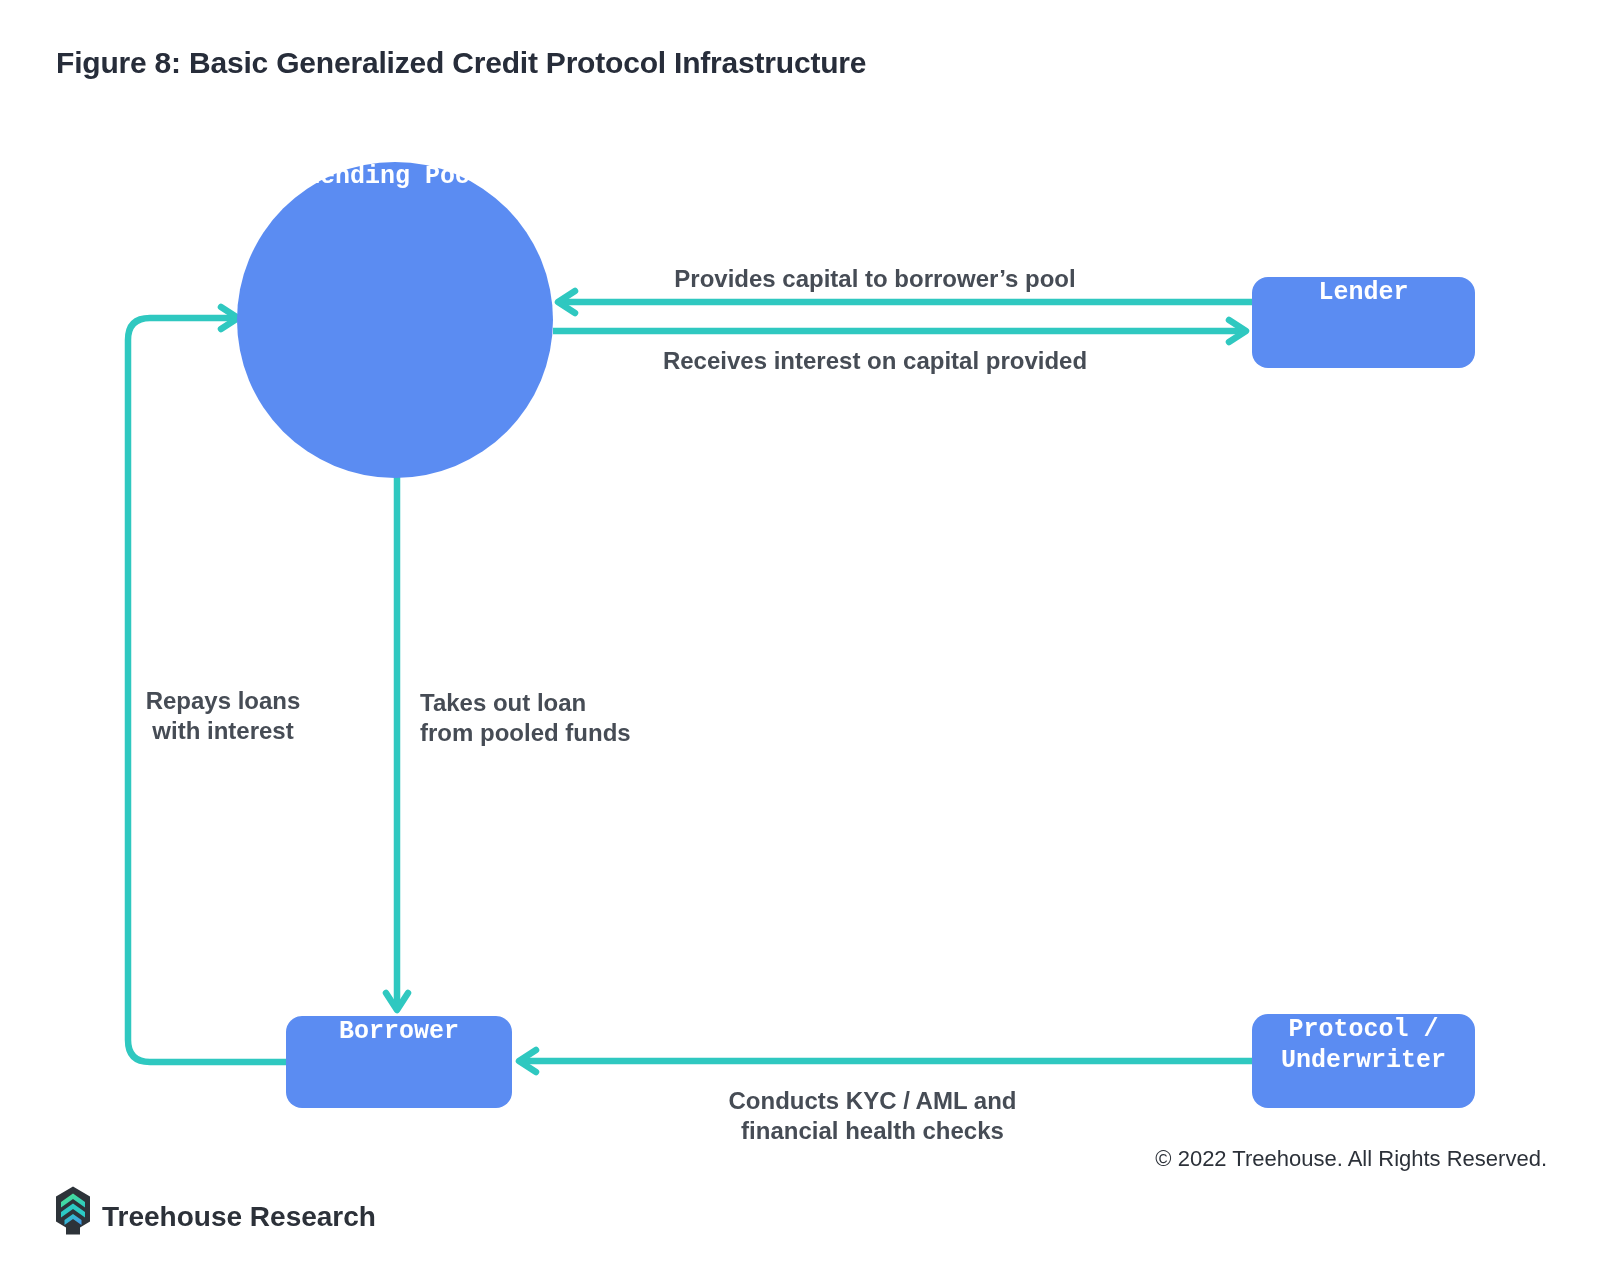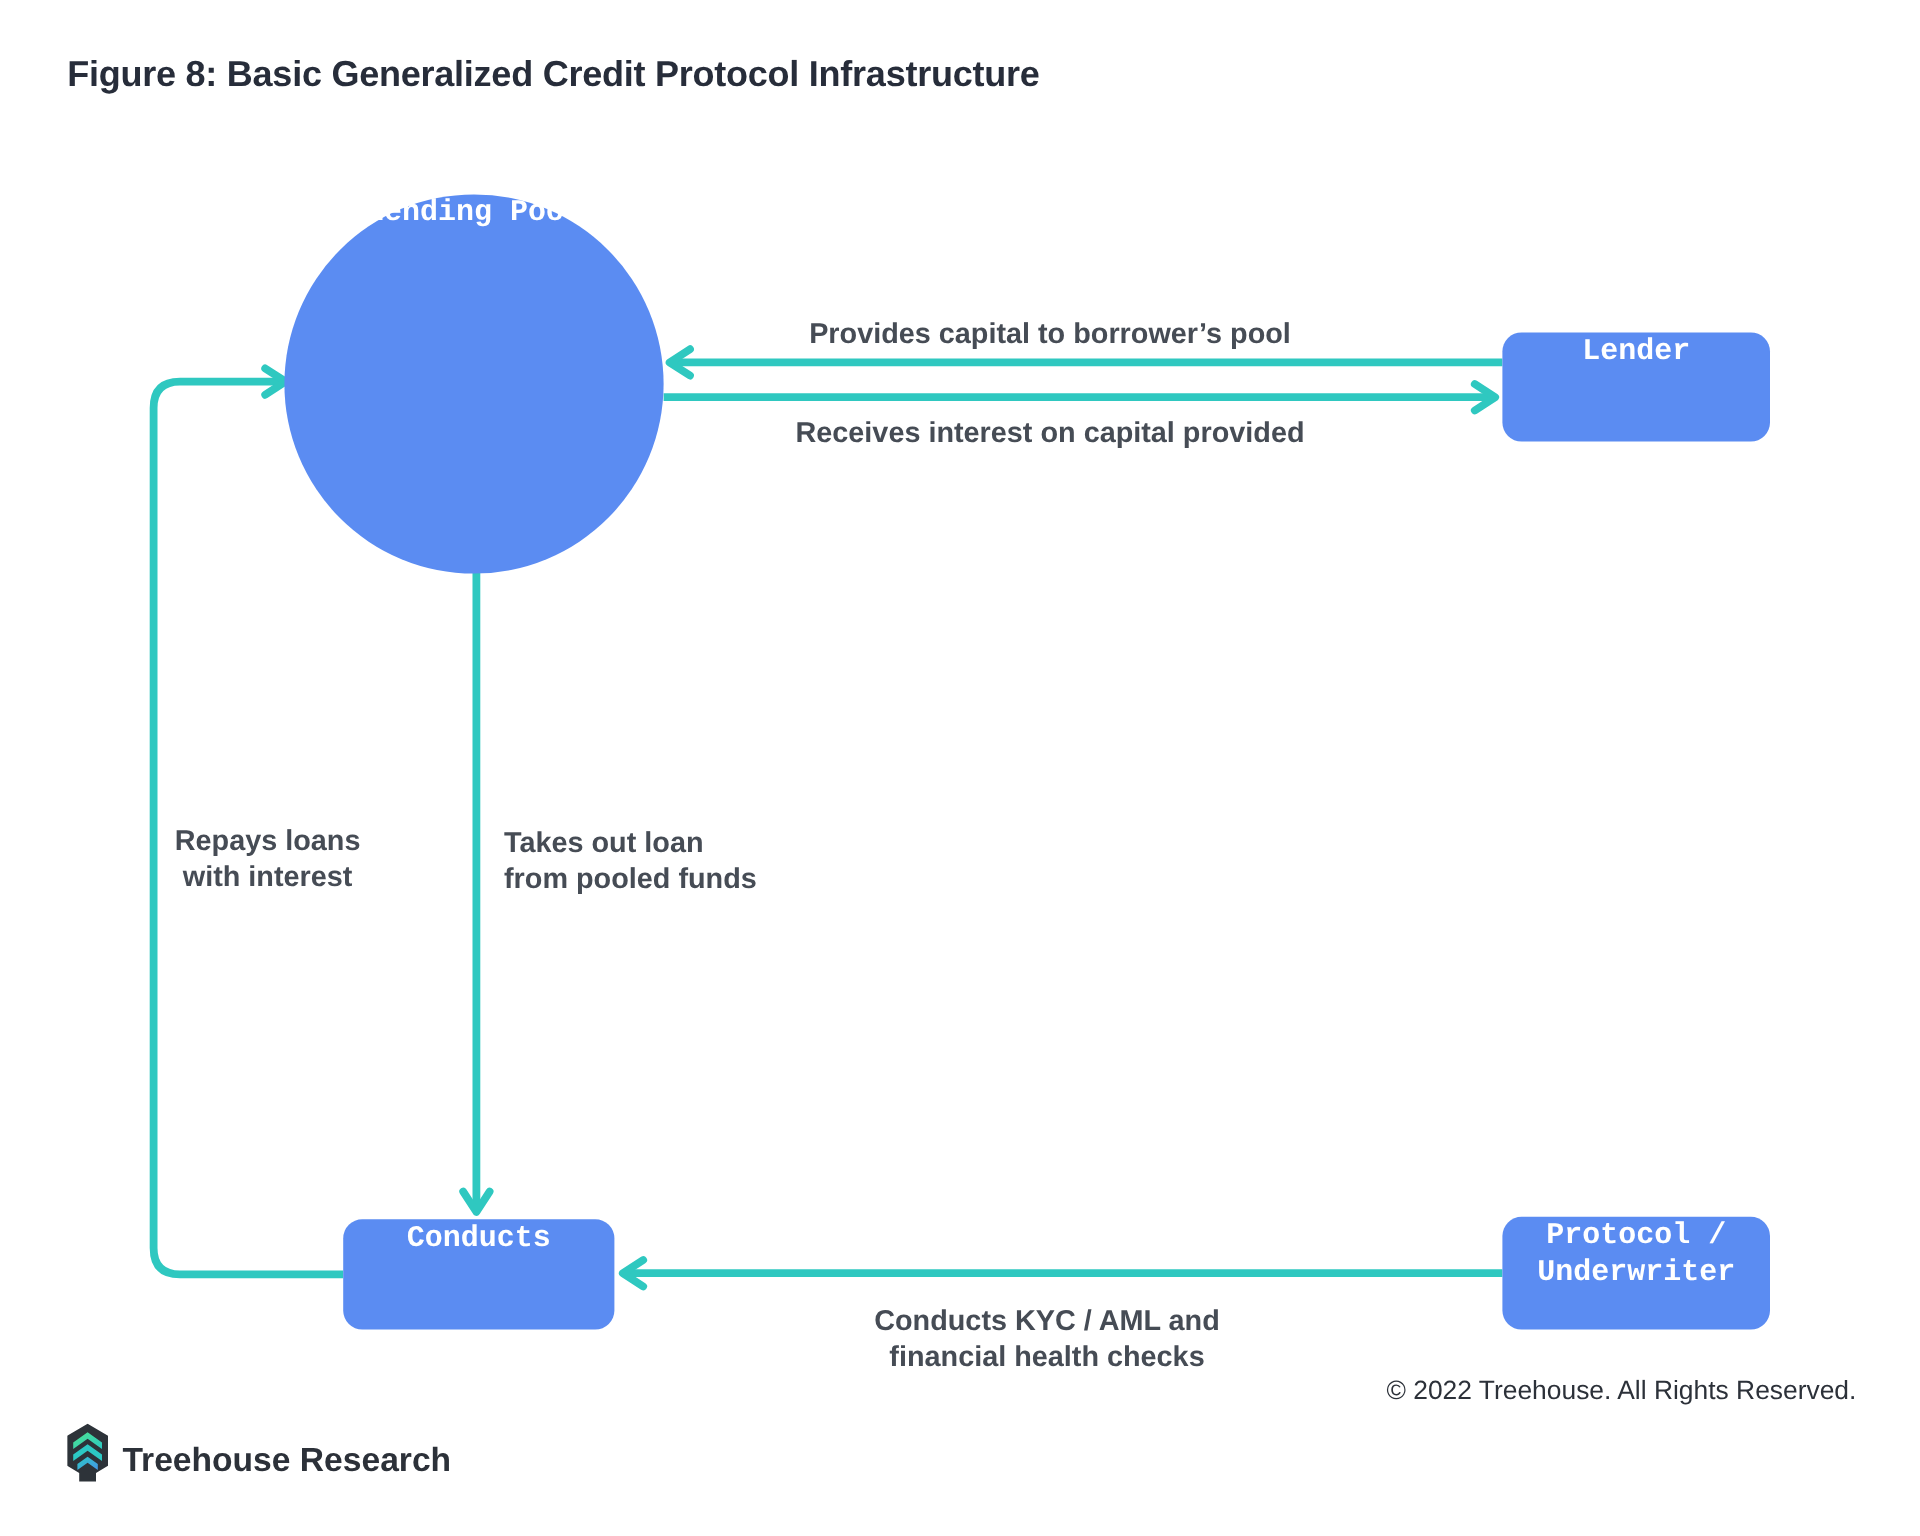--- a/index.html
+++ b/index.html
@@ -123,21 +123,21 @@
 
 <div class="node node-circle">
   <span>Lending Pool</span>
 </div>
 
 <div class="node node-box node-lender">
   <span>Lender</span>
 </div>
 
 <div class="node node-box node-borrower">
-  <span>Conducts</span>
+  <span>Borrower</span>
 </div>
 
 <div class="node node-box node-protocol">
   <span>Protocol /
 Underwriter</span>
 </div>
 
 <div class="edge-label label-provides">Provides capital to borrower’s pool</div>
 <div class="edge-label label-receives">Receives interest on capital provided</div>
 <div class="edge-label label-repays">Repays loans

